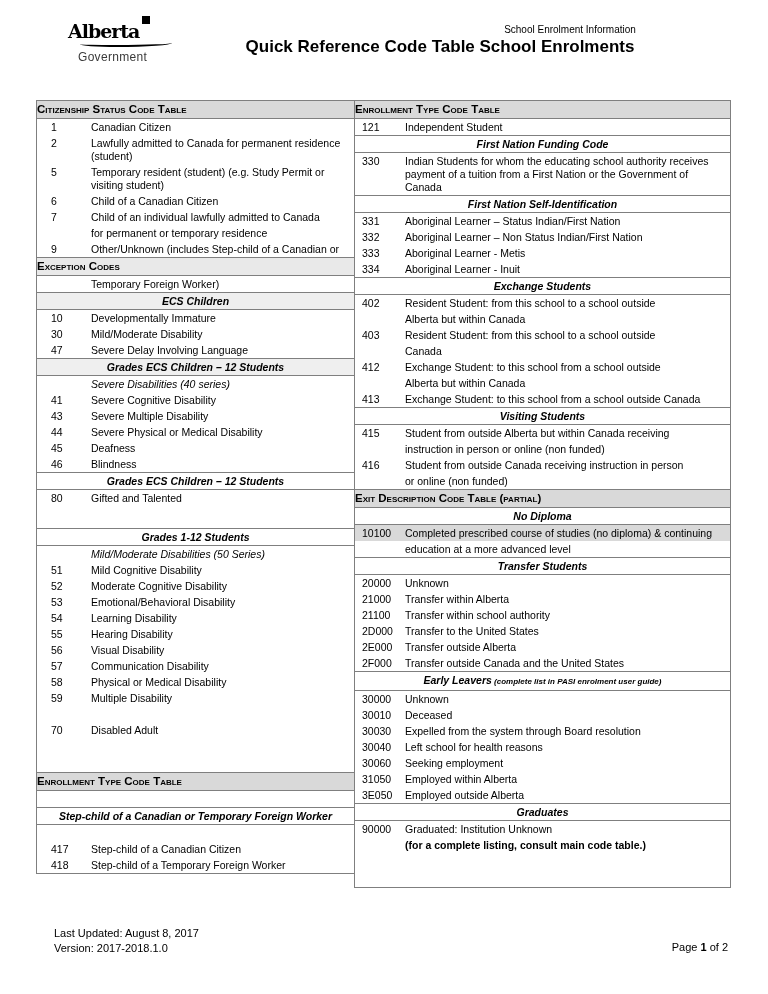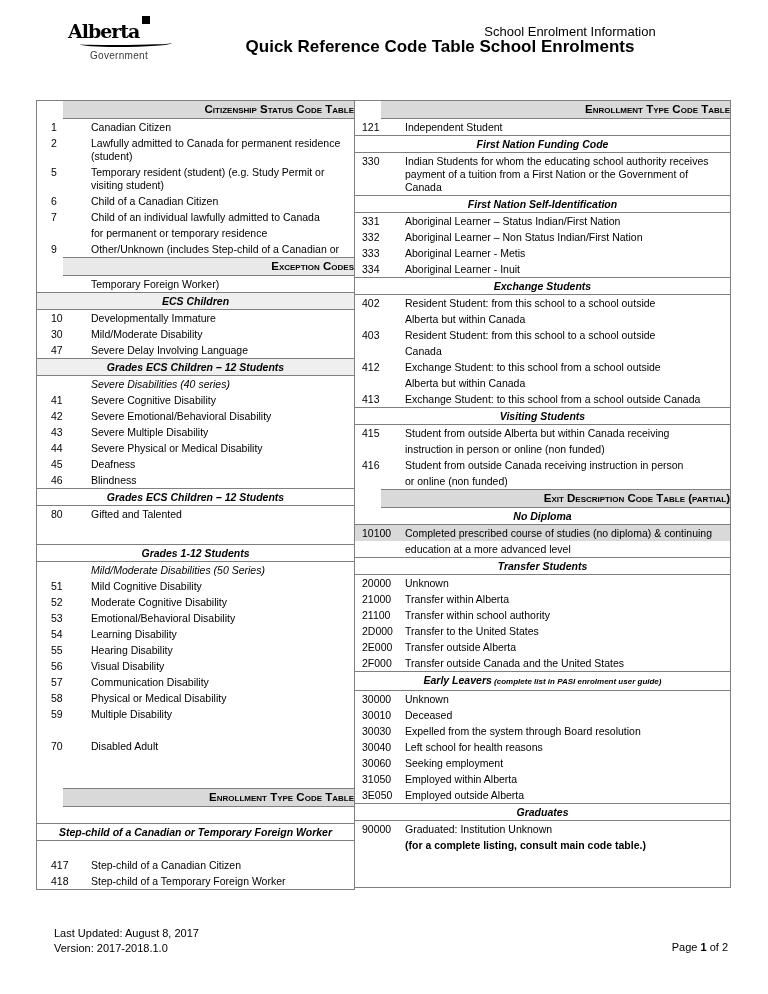--- a/index.html
+++ b/index.html
@@ -15,22 +15,22 @@
   .logo { position:absolute; left:52px; top:16px; }
   .logo-word {
     font-family:"DejaVu Serif", serif; font-weight:bold;
     font-size:19px; line-height:31px; letter-spacing:-1px;margin-left:16px;
   }
   .logo-word::after {
     content:""; display:block; width:92px; height:5px; margin:-7px 0 0 12px;
     border-bottom:2px solid #000; border-radius:0 0 60% 40%;
   }
   .logo-sq { display:inline-block; width:8px; height:8px; background:#000; margin-left:3px; vertical-align:14px; }
-  .logo-gov { font-size:10px; color:#3a3a3a; margin:3px 0 0 38px; letter-spacing:.3px; }
-  .kicker { position:absolute; left:420px; top:24px; width:300px; text-align:center; font-size:13px; }
+  .logo-gov { font-size:12px; color:#3a3a3a; margin:3px 0 0 26px; letter-spacing:.3px; }
+  .kicker { position:absolute; left:420px; top:24px; width:300px; text-align:center; font-size:10px; }
   .title  { position:absolute; left:150px; top:37px; width:580px; text-align:center; font-size:17px; font-weight:bold; }
 
   
   .tables { position:absolute; left:36px; top:100px; display:flex; align-items:flex-start; }
   .col { background:#fff; border:1px solid var(--border,#7f7f7f); }
   .col-left  { width:319px; }
   .col-right { width:377px; margin-left:-1px; }
 
   .row { display:flex; min-height:16px; }
   .col .row:first-child { border-top:none; }
@@ -38,22 +38,22 @@
   .col-right .code { width:50px; padding-left:7px; }
   .desc { flex:1; padding:2px 6px 1px 0; line-height:13px; }
   .desc.nw { white-space:nowrap; overflow:hidden; }
   .ital { font-style:italic; }
   .boldnote { font-weight:bold; }
   .hl { background:var(--highlight_bg,#d9d9d9); }
 
   .hdr {
     display:block; background:var(--header_bg,#d9d9d9);
     font-weight:bold; font-variant:small-caps; font-size:11.5px;
-    text-align:right; line-height:17px; min-height:18px;
-    border-top:1px solid var(--border,#7f7f7f); border-bottom:1px solid var(--border,#7f7f7f);margin-left:26px;
+    text-align:left; line-height:17px; min-height:18px;
+    border-top:1px solid var(--border,#7f7f7f); border-bottom:1px solid var(--border,#7f7f7f);
   }
   .hdr2 { background:var(--exception_bg,#e9e9e9); }
   .sub {
     display:block; font-weight:bold; font-style:italic; text-align:center;
     line-height:16px; min-height:17px;
     border-top:1px solid var(--border,#7f7f7f); border-bottom:1px solid var(--border,#7f7f7f);
   }
   .subg { background:var(--subheader_bg,#efefef); }
   .hdr + .sub { border-top:none; }
   .subnote { font-size:8px; font-weight:bold; }
@@ -129,24 +129,20 @@
         <div class="row sub subg"><span>Grades ECS Children  – 12 Students</span></div>
         <div class="row">
           <div class="code"></div>
           <div class="desc ital">Severe Disabilities  (40 series)</div>
         </div>
         <div class="row">
           <div class="code">41</div>
           <div class="desc">Severe Cognitive Disability</div>
         </div>
         <div class="row">
-          <div class="code">42</div>
-          <div class="desc">Severe Emotional/Behavioral Disability</div>
-        </div>
-        <div class="row">
           <div class="code">43</div>
           <div class="desc">Severe Multiple Disability</div>
         </div>
         <div class="row">
           <div class="code">44</div>
           <div class="desc">Severe Physical or Medical Disability</div>
         </div>
         <div class="row">
           <div class="code">45</div>
           <div class="desc">Deafness</div>

